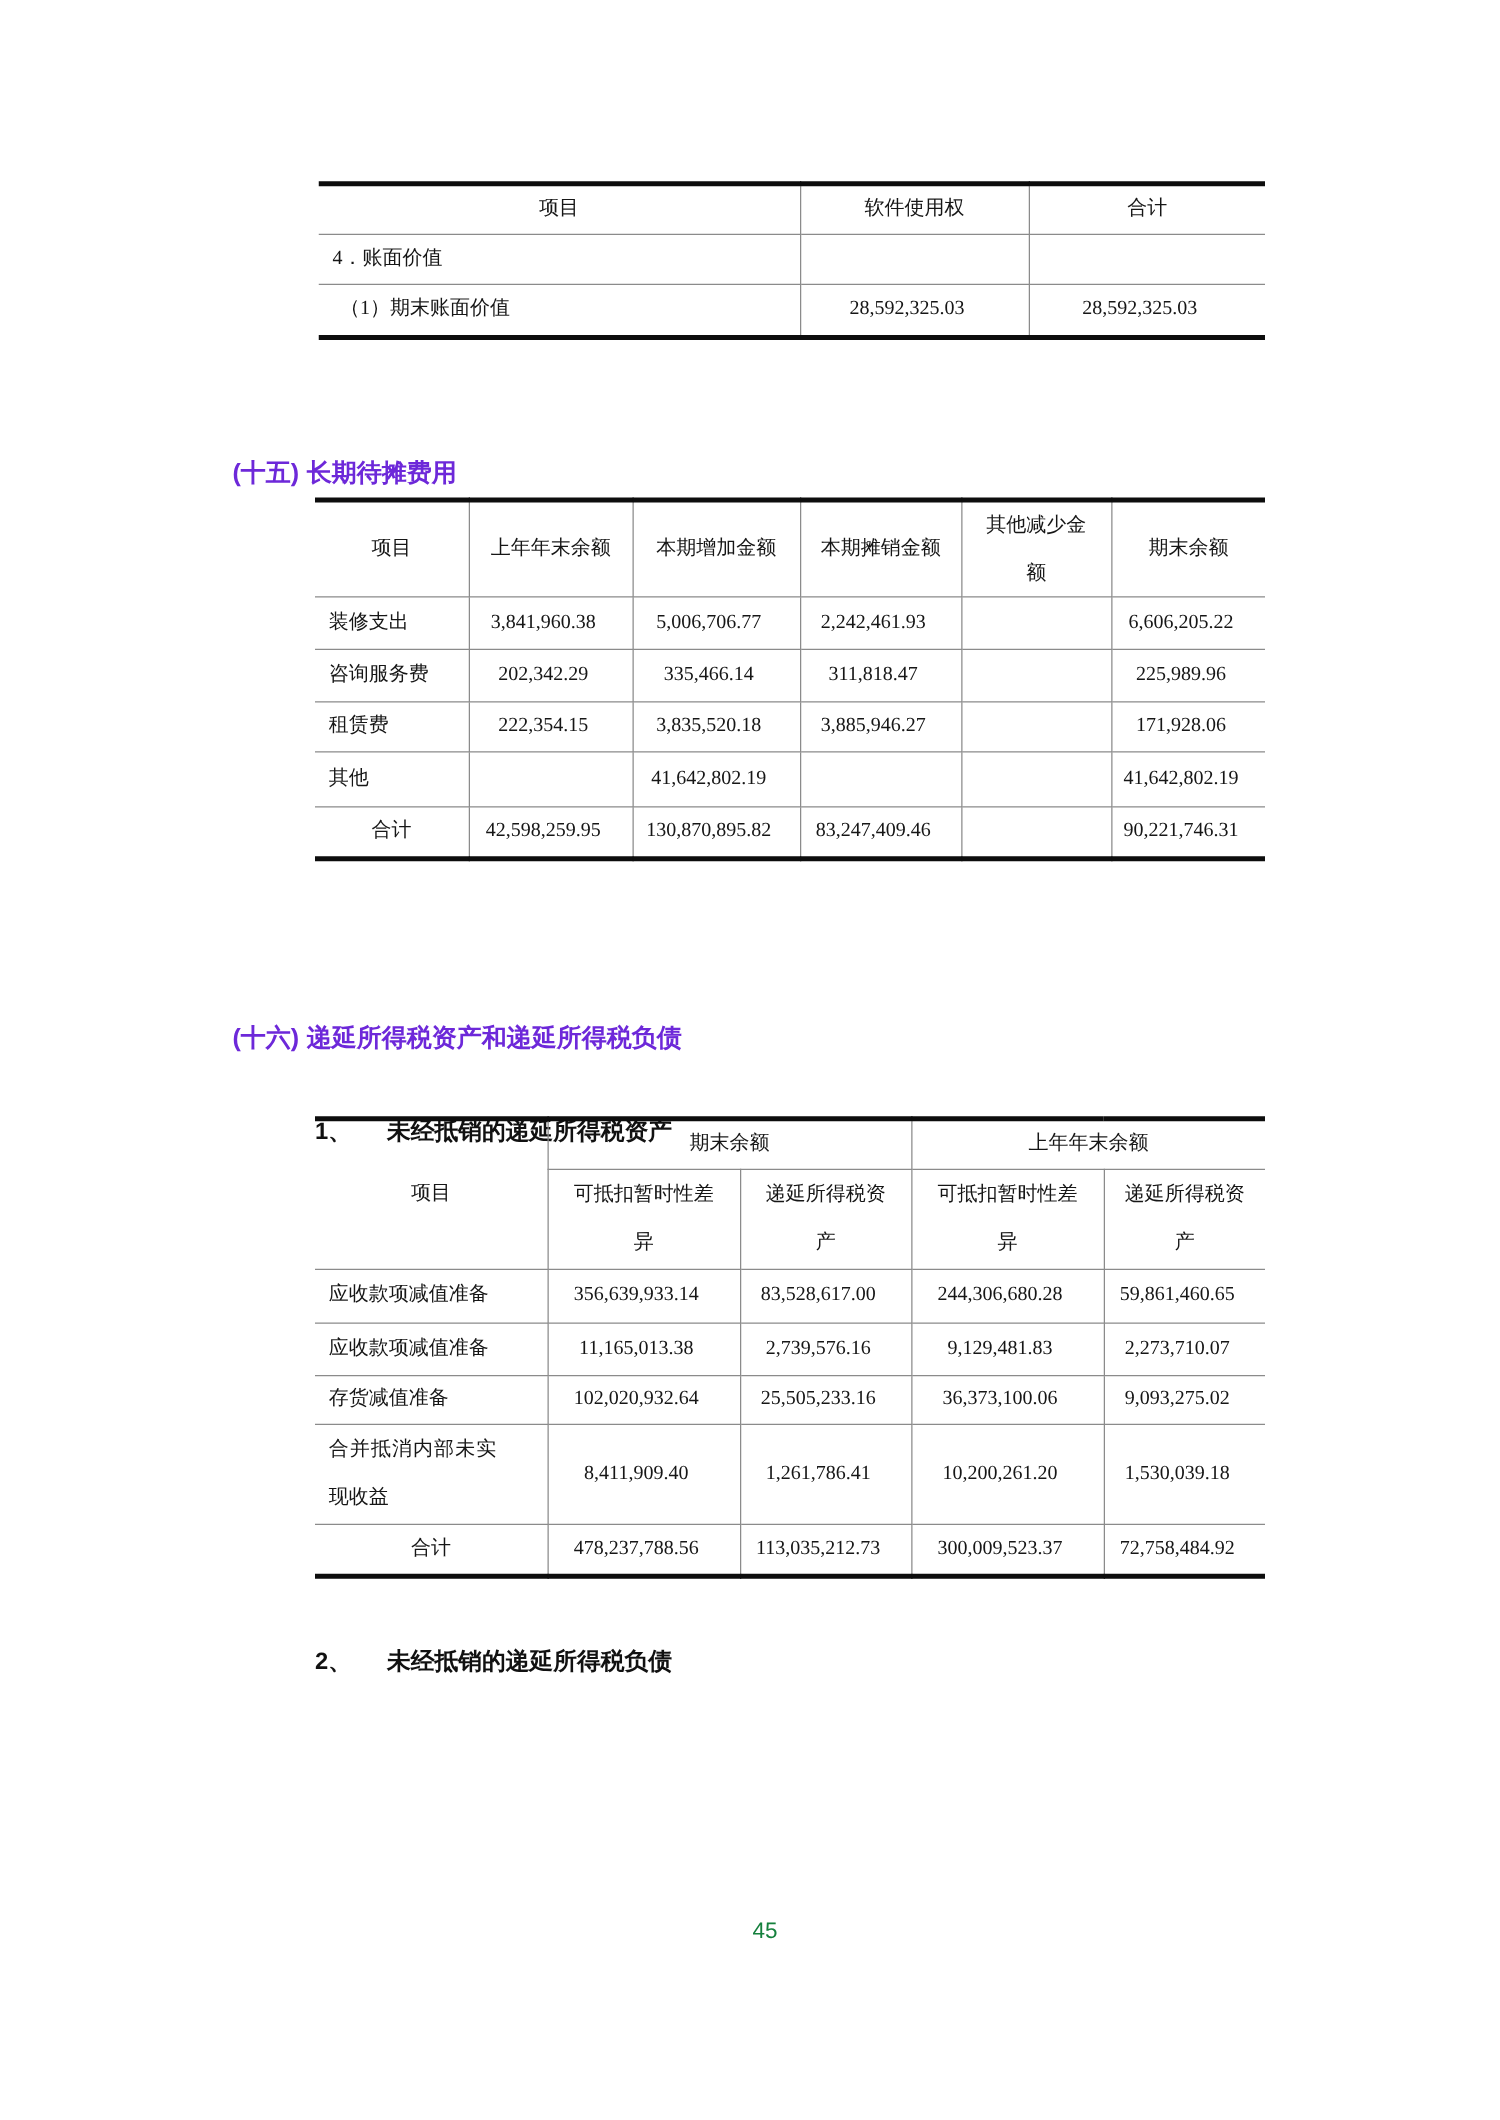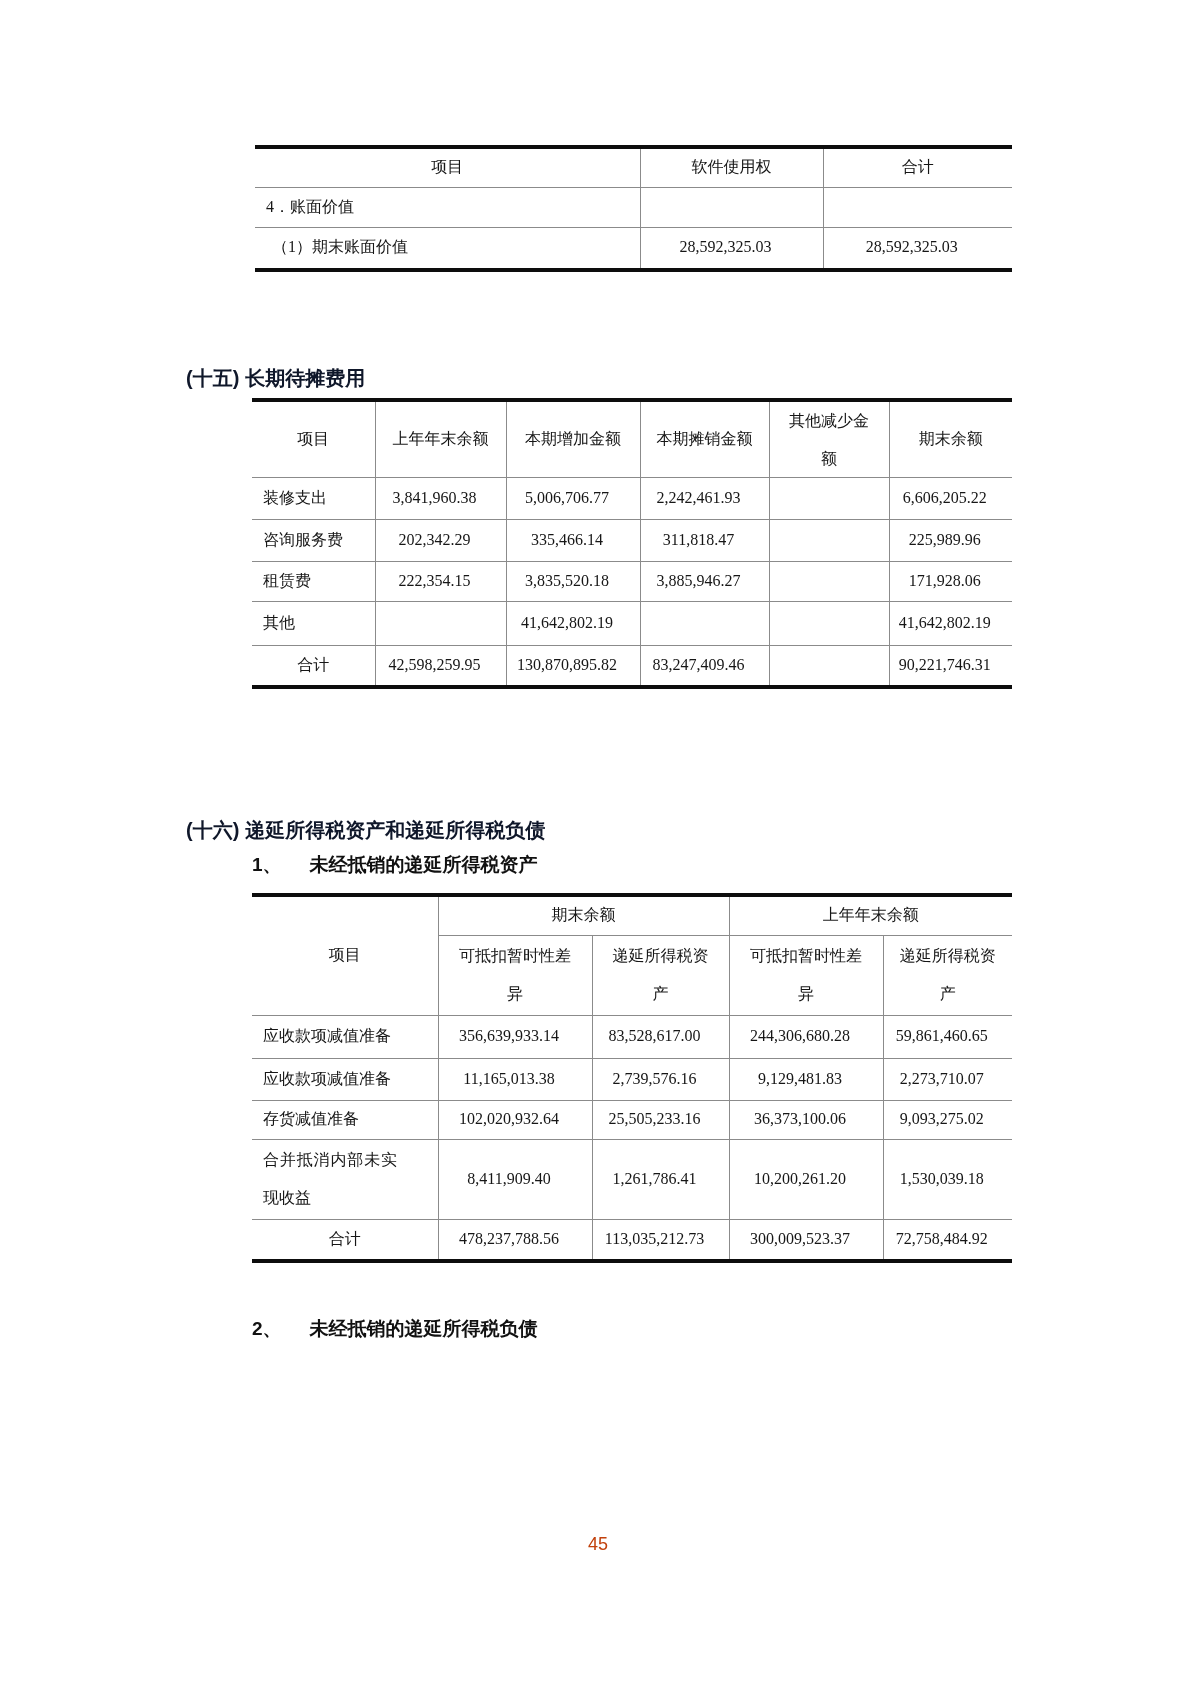--- a/index.html
+++ b/index.html
@@ -27,31 +27,31 @@
   td.ctr{text-align:center;}
   .wrapbox{margin:0 auto;line-height:2.35;}
   .w-other{max-width:86px;}
   .w-kdk{max-width:118px;text-align:center;}
   .w-dy{max-width:102px;text-align:center;}
   .jst{text-align:justify;line-height:2.35;}
   .w-gnxyz{width:92px;}
   .w-hbdx{width:134px;}
   .heading{
     position:absolute;font-family:"Liberation Sans","DejaVu Sans",sans-serif;
-    font-weight:700;font-size:20px;color:#0f172a;white-space:nowrap;
+    font-weight:700;font-size:20px;color:#6d28d9;white-space:nowrap;
   }
   .heading .pfx{margin-right:6px;}
   .subheading{
     position:absolute;font-family:"Liberation Sans","DejaVu Sans",sans-serif;
     font-weight:700;font-size:19px;color:#111;white-space:nowrap;
   }
   .subheading .num{display:inline-block;margin-right:28px;}
   .pagenum{
-    position:absolute;left:574px;top:1534px;width:48px;text-align:center;
-    font-family:"Liberation Sans","DejaVu Sans",sans-serif;font-size:18px;color:#c2410c;
+    position:absolute;left:602px;top:1534px;width:48px;text-align:left;
+    font-family:"Liberation Sans","DejaVu Sans",sans-serif;font-size:18px;color:#15803d;
   }
 </style>
 </head>
 <body>
 
 <div class="page">
 
   <div class="tbl-wrap" style="left:255px;top:145px;width:757px;">
     <table class="fin-table">
       <colgroup>
@@ -145,21 +145,21 @@
         <td class="num">90,221,746.31</td>
       </tr>
     </tbody>
       </table>
   </div>
 
   <div class="heading" style="left:186px;top:817px;">
     <span class="pfx">(十六)</span><span>递延所得税资产和递延所得税负债</span>
   </div>
 
-  <div class="subheading" style="left:252px;top:852px;">
+  <div class="subheading" style="left:252px;top:892px;">
     <span class="num">1、</span><span>未经抵销的递延所得税资产</span>
   </div>
 
   <div class="tbl-wrap" style="left:252px;top:893px;width:760px;">
     <table class="fin-table">
       <colgroup>
           <col style="width:186px">
           <col style="width:154px">
           <col style="width:137px">
           <col style="width:154px">

